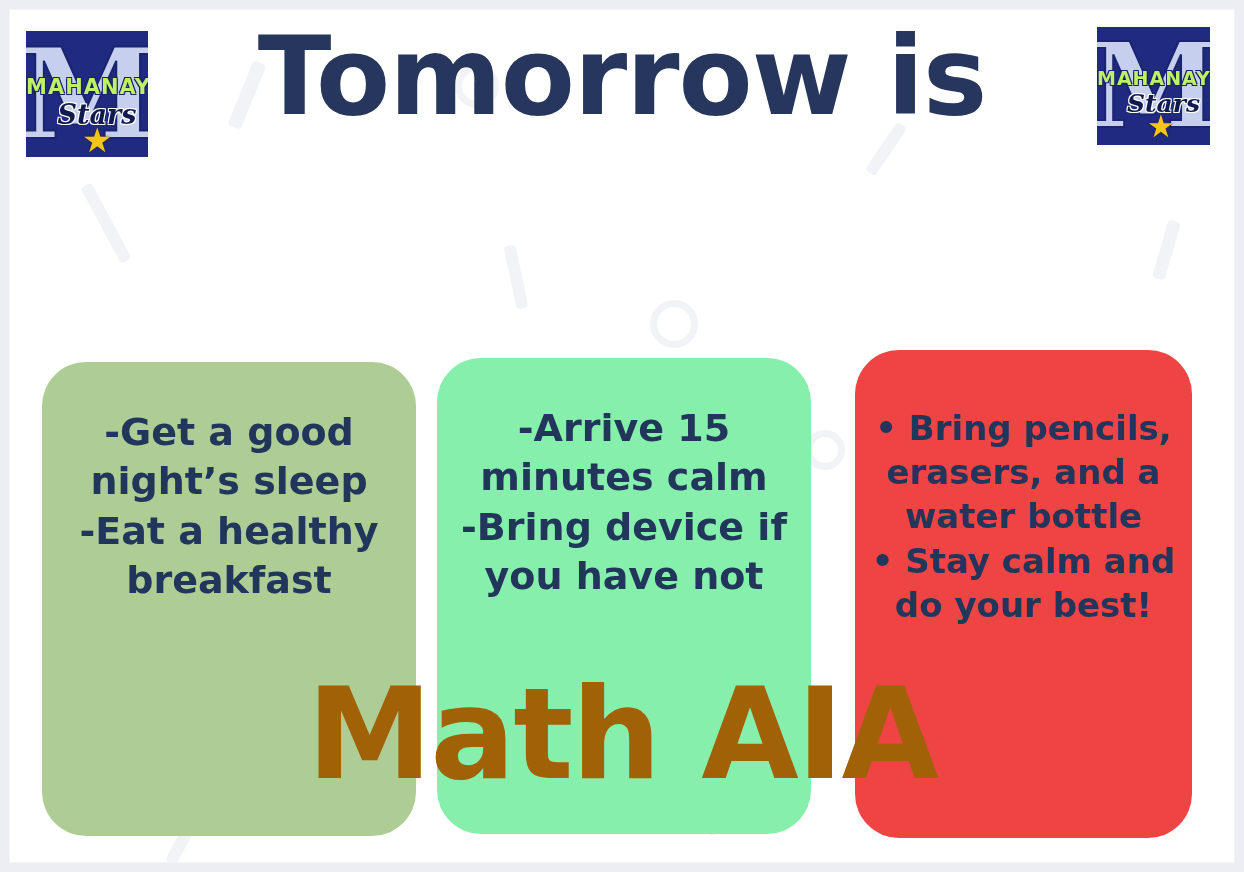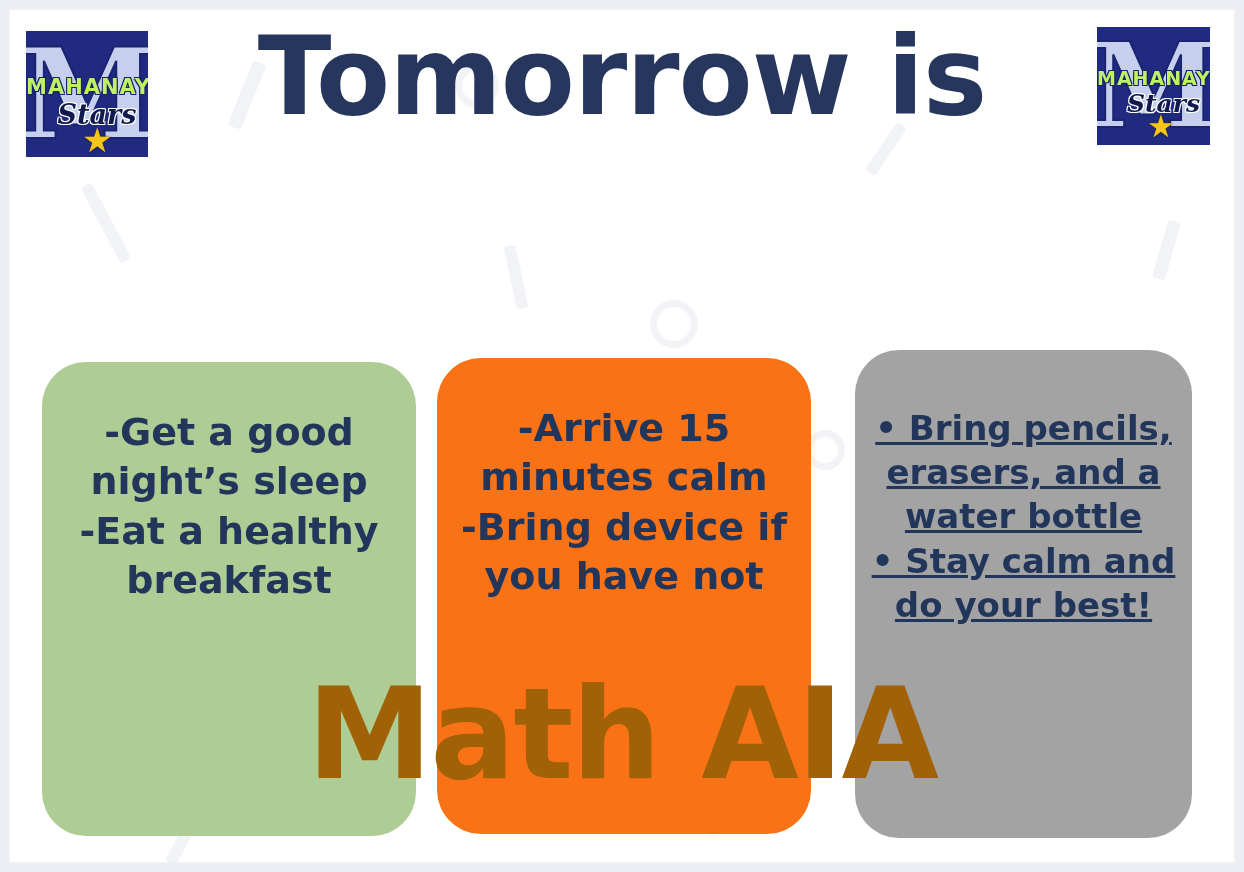--- a/index.html
+++ b/index.html
@@ -192,28 +192,28 @@
     <span class="star">★</span>
   </div>
 
   <div class="card card-green" style="background-color: rgb(174, 205, 148);">
     <span class="line">-Get a good</span>
     <span class="line">night’s sleep</span>
     <span class="line">-Eat a healthy</span>
     <span class="line">breakfast</span>
   </div>
 
-  <div class="card card-orange" style="background-color: #f97316;">
+  <div class="card card-orange" style="background-color: #86efac;">
     <span class="line">-Arrive 15</span>
     <span class="line">minutes calm</span>
     <span class="line">-Bring device if</span>
     <span class="line">you have not</span>
   </div>
 
-  <div class="card card-blue" style="background-color: #a3a3a3; text-decoration: underline;">
+  <div class="card card-blue" style="background-color: #ef4444;">
     <span class="line">• Bring pencils,</span>
     <span class="line">erasers, and a</span>
     <span class="line">water bottle</span>
     <span class="line">• Stay calm and</span>
     <span class="line">do your best!</span>
   </div>
 
   <div class="banner">Math AIA</div>
 
   <div class="frame-edge"></div>

